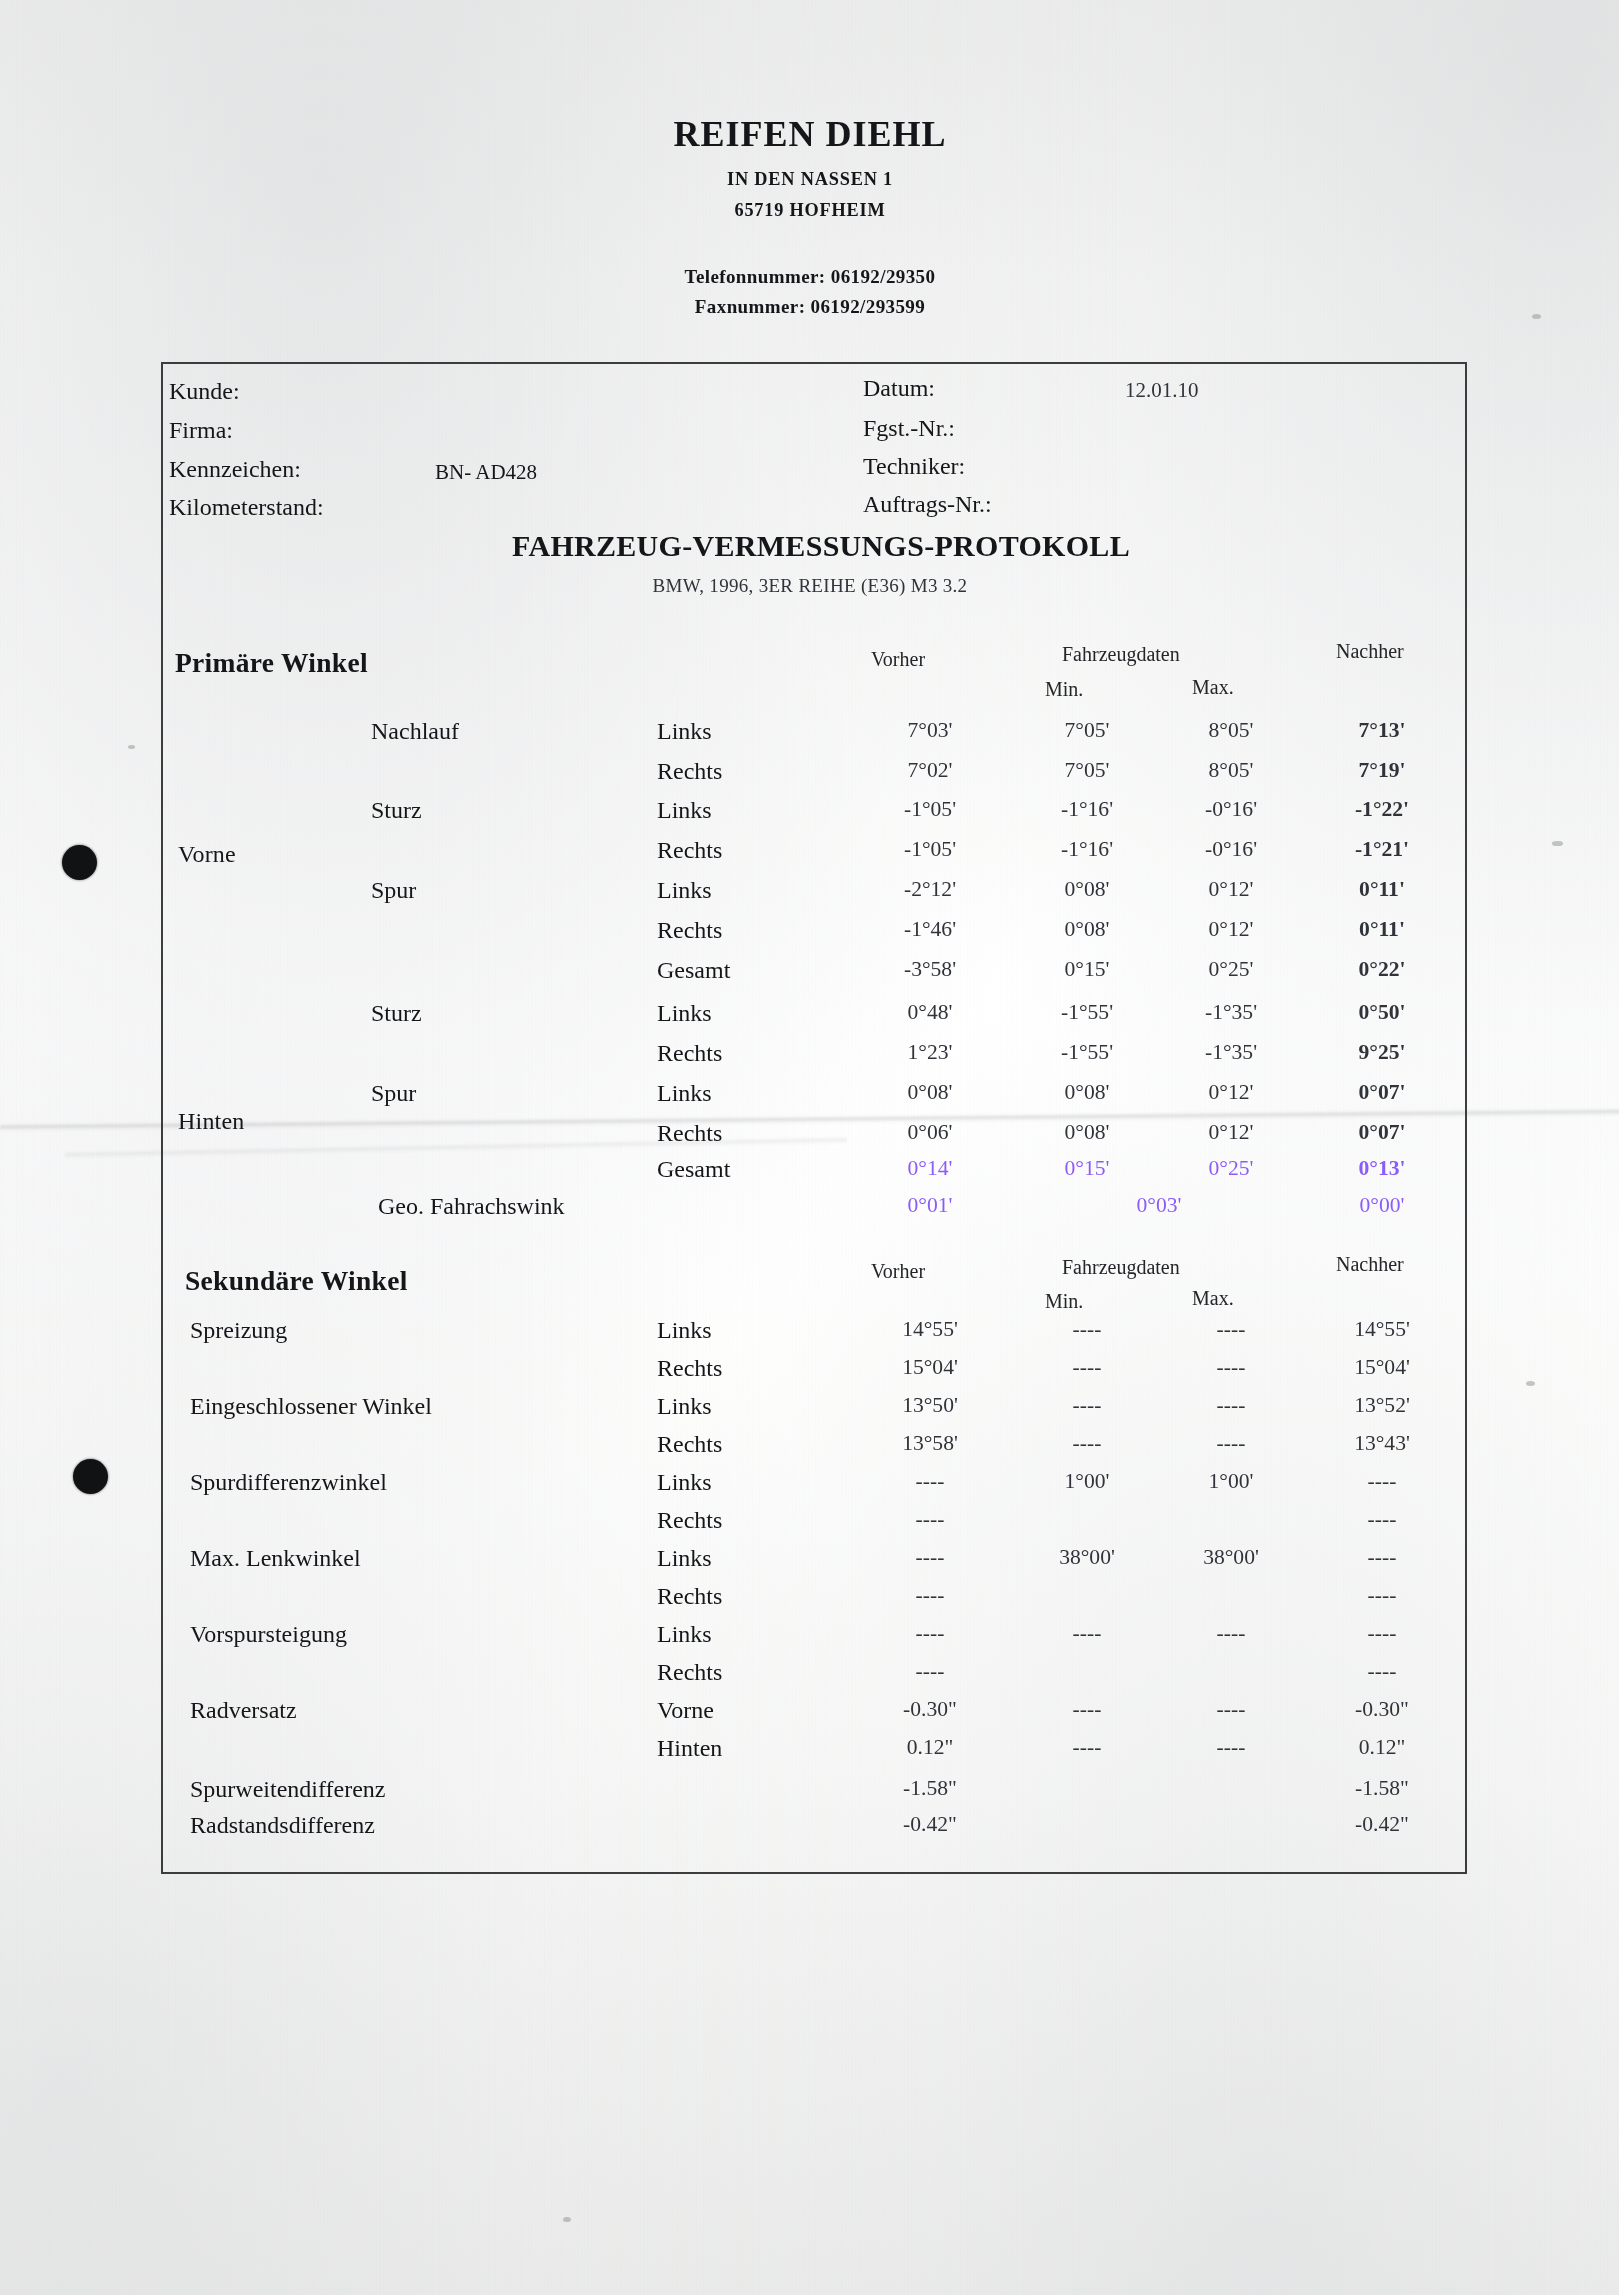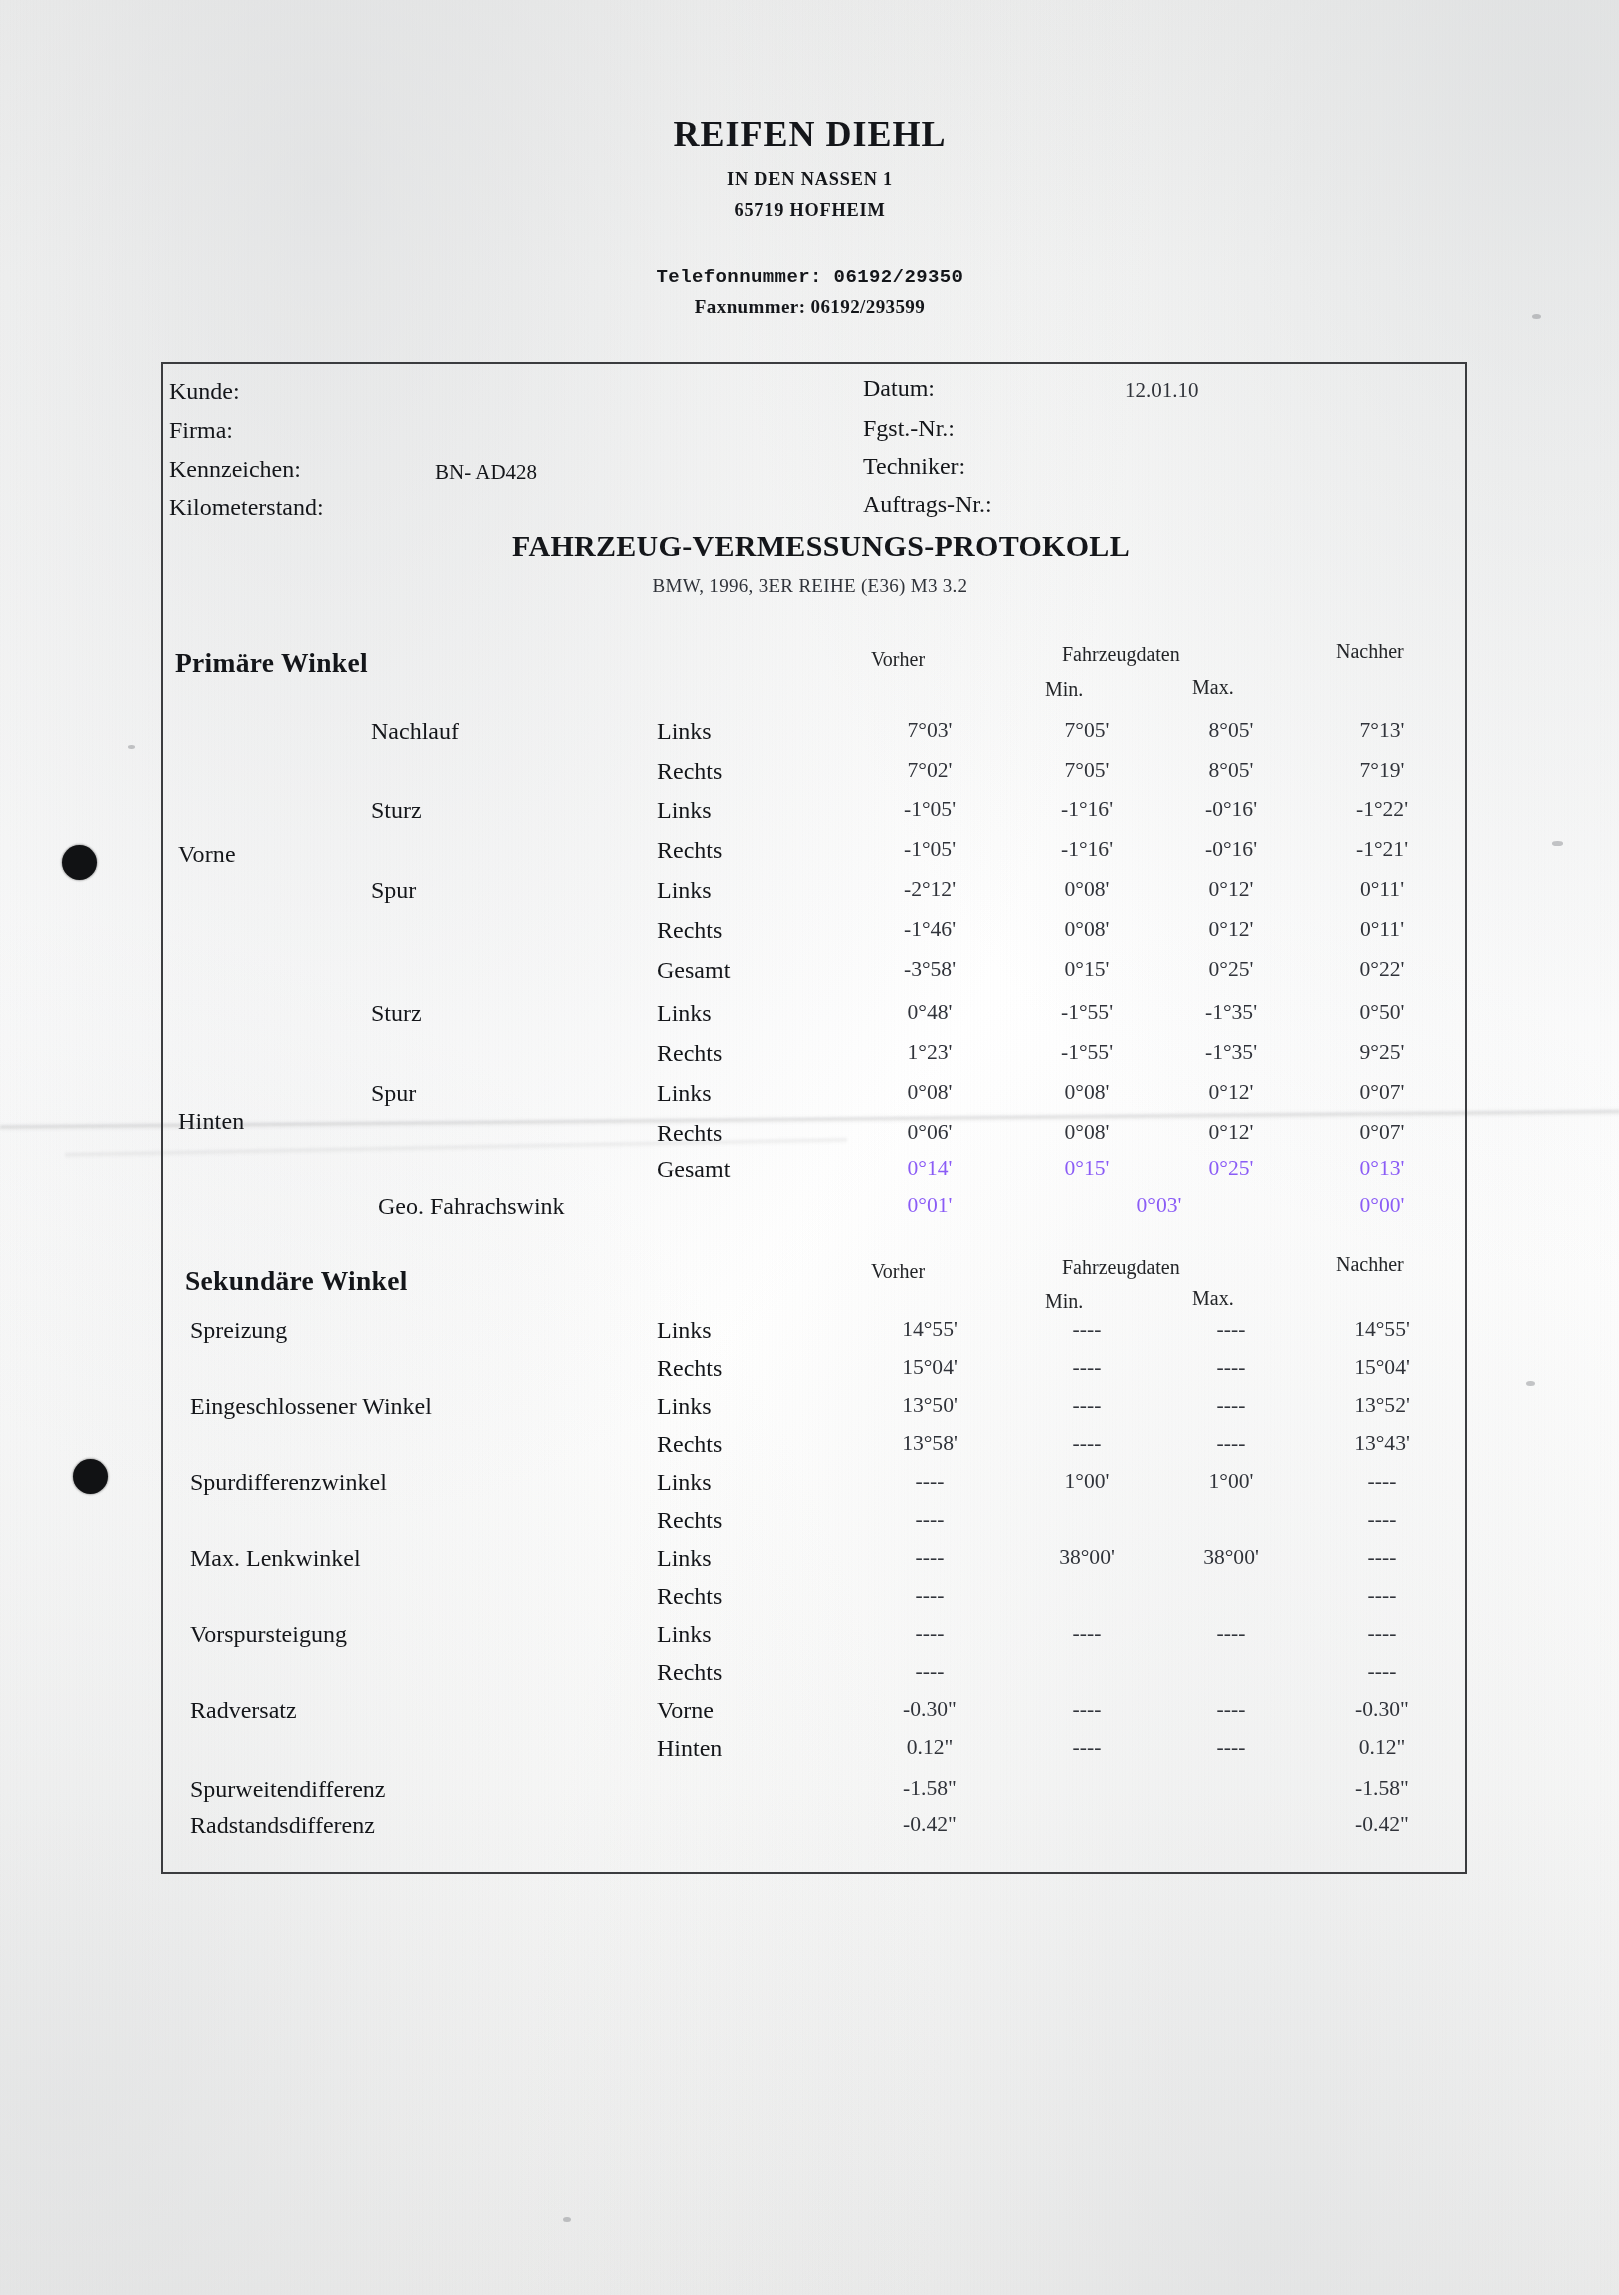--- a/index.html
+++ b/index.html
@@ -79,21 +79,20 @@
     top: 200px;
     font-size: 18.3px;
     font-weight: bold;
     letter-spacing: 0.8px;
   }
   .tel {
     top: 266px;
     font-size: 19px;
     font-weight: bold;
     letter-spacing: 0.4px;
-    font-family: Liberation Mono, monospace;
   }
   .fax {
     top: 296px;
     font-size: 19px;
     font-weight: bold;
     letter-spacing: 0.4px;
   }
 
   
   .frame {
@@ -217,20 +216,21 @@
     width: 118px;
     text-align: center;
     font-size: 21.6px;
   }
   .prow .nachher {
     position: absolute;
     left: 1323px;
     width: 118px;
     text-align: center;
     font-size: 21.6px;
+    font-weight: bold;
   }
 
   
   .geo-row { position: absolute; left: 0; width: 1620px; }
   .geo-lbl { position: absolute; left: 378px; font-size: 24px; }
   .geo-v  { position: absolute; left: 871px; width: 118px; text-align: center; font-size: 21.6px; }
   .geo-m  { position: absolute; left: 1100px; width: 118px; text-align: center; font-size: 21.6px; }
   .geo-n  { position: absolute; left: 1323px; width: 118px; text-align: center; font-size: 21.6px; }
 
   

